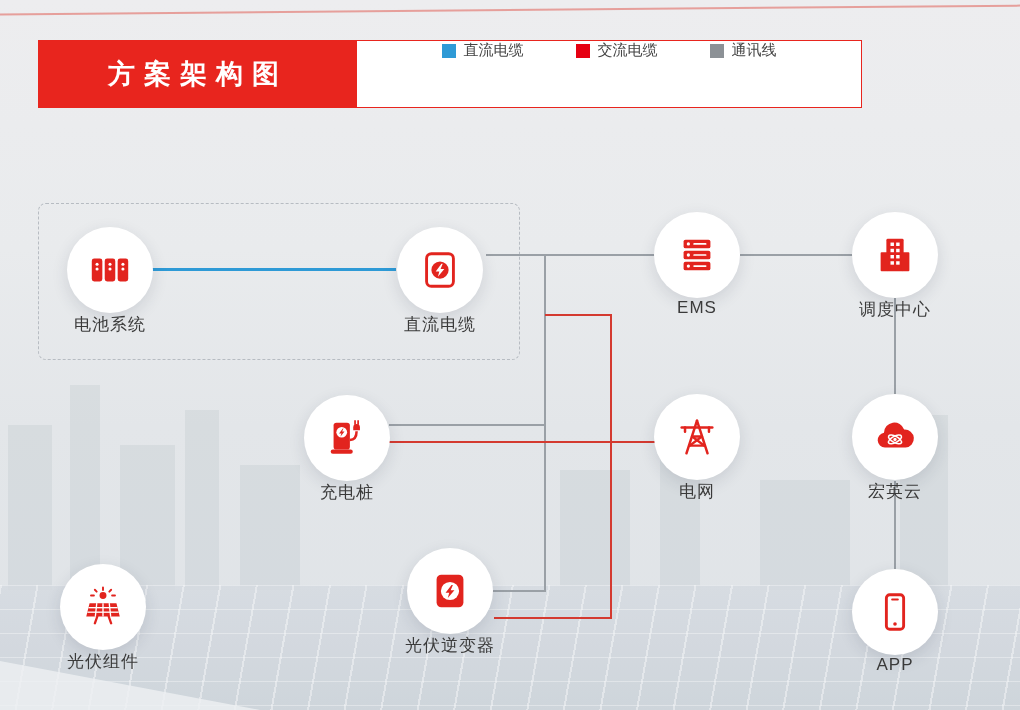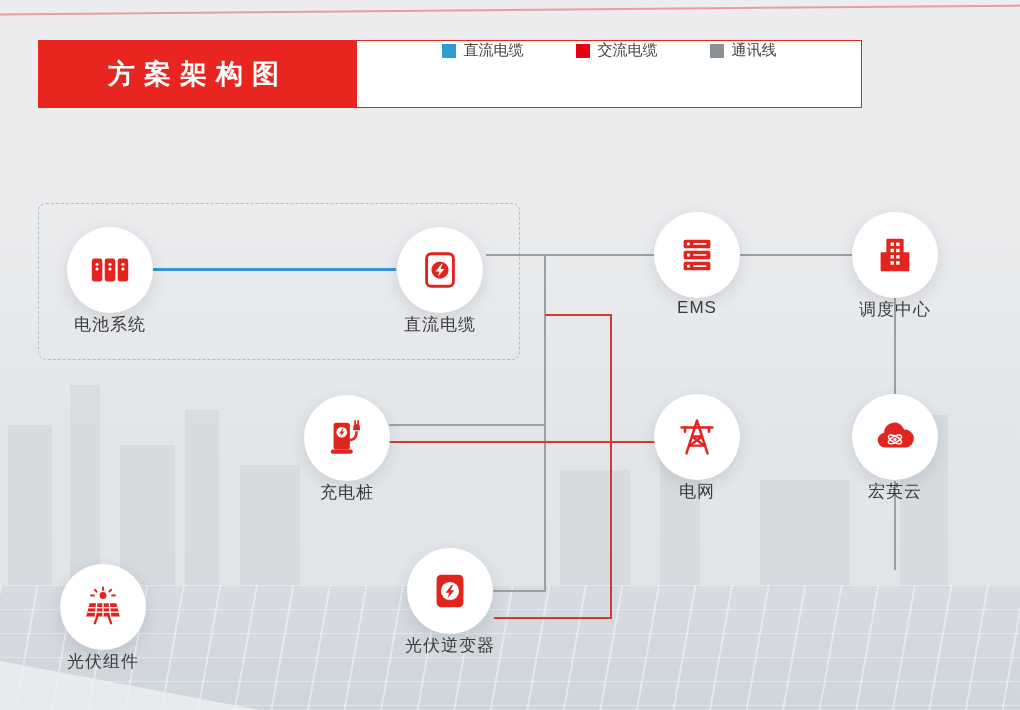--- a/index.html
+++ b/index.html
@@ -287,14 +287,24 @@
     <div class="circle">
       <svg class="ic" viewBox="0 0 48 48">
         <rect x="10" y="7" width="28" height="34" rx="5" fill="currentColor"></rect>
         <circle cx="24" cy="24" r="9.5" fill="#fff"></circle>
         <polygon points="25.6,17.8 19.4,25.8 23.2,25.8 21.7,31.2 28.6,23.2 24.7,23.2 27,17.8" fill="currentColor"></polygon>
       </svg>
     </div>
     <div class="node-label">光伏逆变器</div>
   </div>
 
+  <div class="node" style="left:825px;top:569px">
+    <div class="circle">
+      <svg class="ic" viewBox="0 0 48 48">
+        <rect x="15" y="6" width="18" height="36" rx="3.5" fill="none" stroke="currentColor" stroke-width="3"></rect>
+        <line x1="21" y1="11" x2="27" y2="11" stroke="currentColor" stroke-width="2" stroke-linecap="round"></line>
+        <circle cx="24" cy="36.5" r="1.9" fill="currentColor"></circle>
+      </svg>
+    </div>
+    <div class="node-label">APP</div>
+  </div>
 
 </div>
 
 </body></html>

